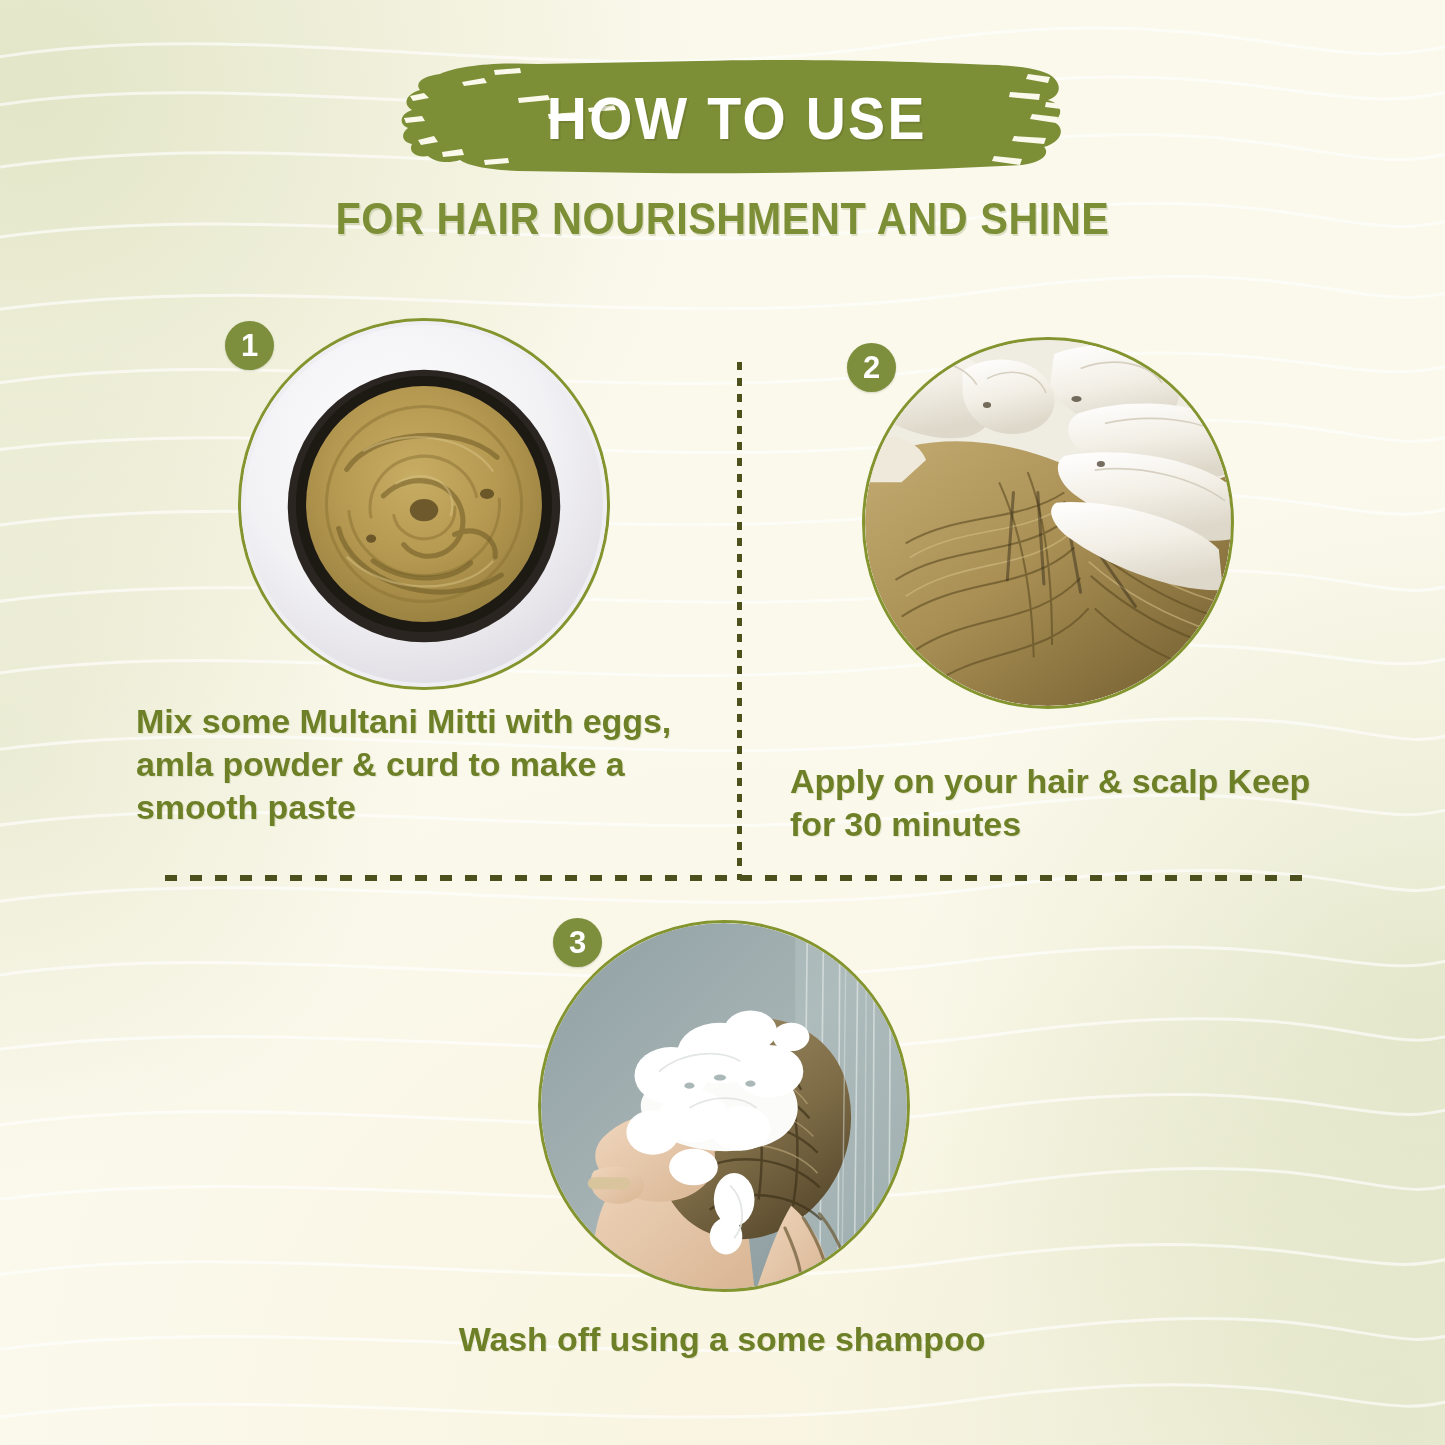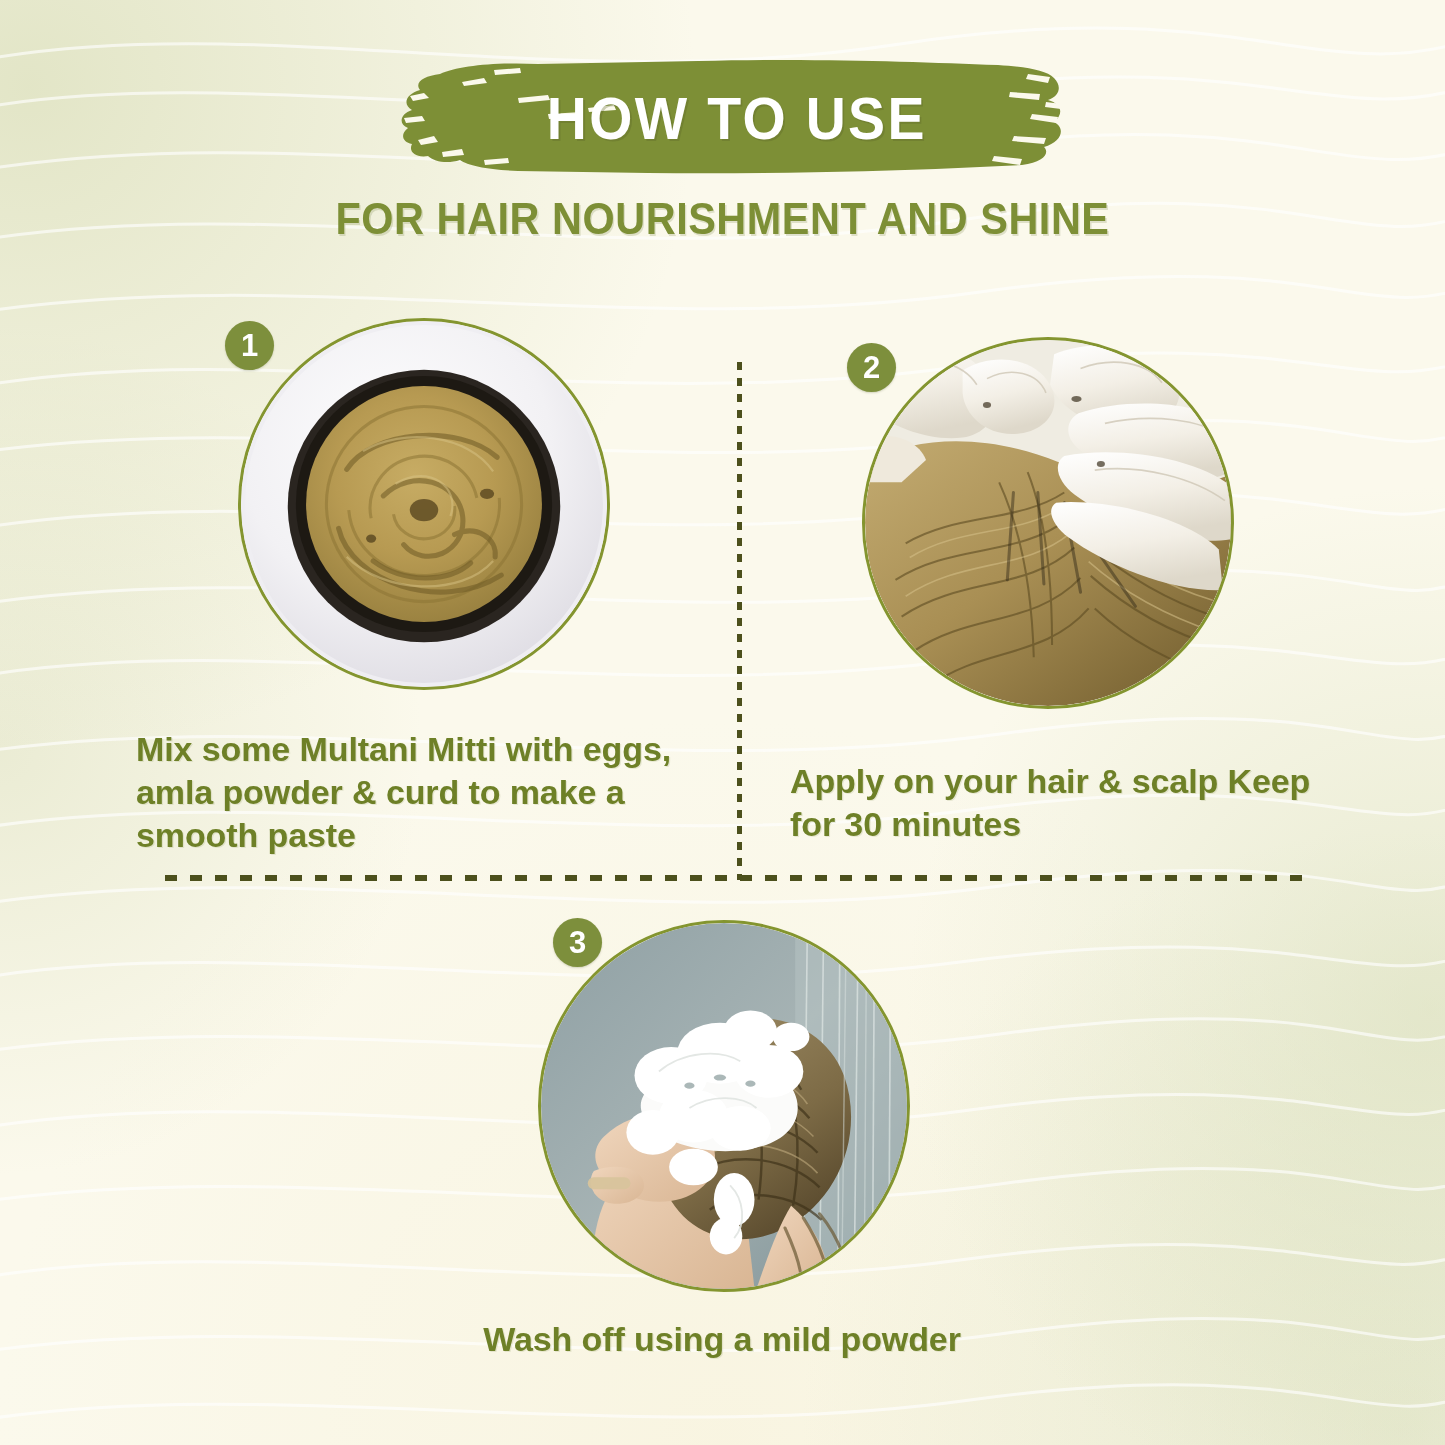--- a/index.html
+++ b/index.html
@@ -85,21 +85,21 @@
     position:absolute;
     color:#6e8027;
     font-size:34px;font-weight:bold;line-height:1.27;
     letter-spacing:-.1px;
     text-shadow:1.2px 1.2px 0 rgba(140,150,90,.18);
   }
 
   
   .s1-ring{left:238px;top:318px;width:366px;height:366px;}
   .s1-badge{left:225px;top:321px;}
-  .s1-cap{left:136px;top:728px;width:600px;text-align:left;}
+  .s1-cap{left:136px;top:700px;width:600px;text-align:left;}
   
   .s2-ring{left:862px;top:337px;width:366px;height:366px;}
   .s2-badge{left:847px;top:343px;}
   .s2-cap{left:790px;top:760px;width:530px;}
   
   .s3-ring{left:538px;top:920px;width:366px;height:366px;}
   .s3-badge{left:553px;top:918px;}
   .s3-cap{left:452px;top:1318px;width:540px;text-align:center;}
 </style>
 </head>
@@ -372,16 +372,16 @@
           <path d="M52 244 C 72 236, 94 240, 100 252 C 106 266, 90 278, 70 276 C 52 274, 44 256, 52 244 Z" fill="url(#skinG)"></path>
           <rect x="46" y="250" width="42" height="12" rx="6" fill="#d8c49c" opacity="0.95"></rect>
           <g stroke="#d9e2e0" stroke-width="1.4" opacity="0.5">
             <path d="M300 20 L296 340"></path>
               <path d="M320 40 L318 350"></path>
           </g>
         </svg>
       </div>
     </div>
     <div class="badge s3-badge">3</div>
-    <div class="caption s3-cap">Wash off using a mild powder</div>
+    <div class="caption s3-cap">Wash off using a some shampoo</div>
   </div>
 
 </div>
 
 </body></html>

